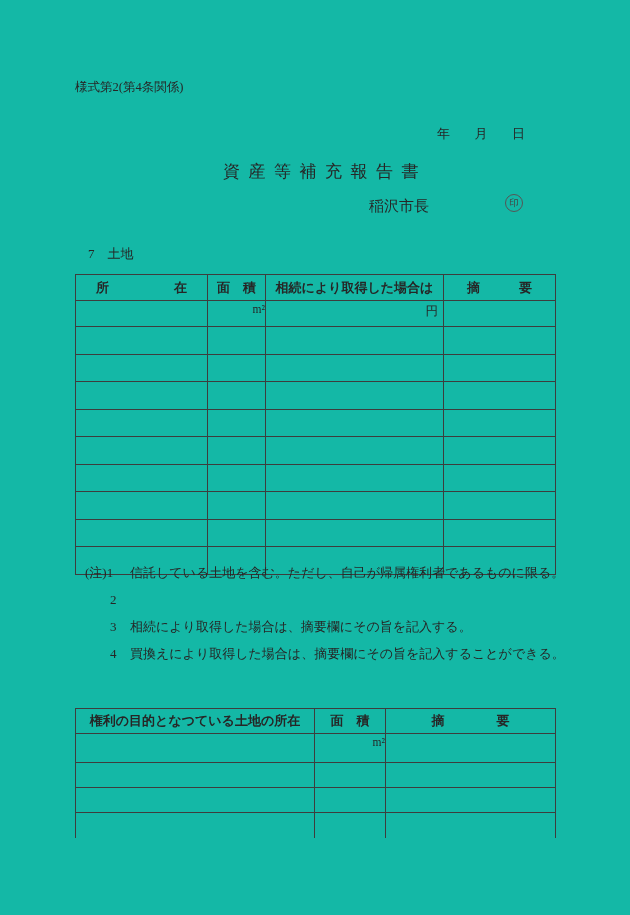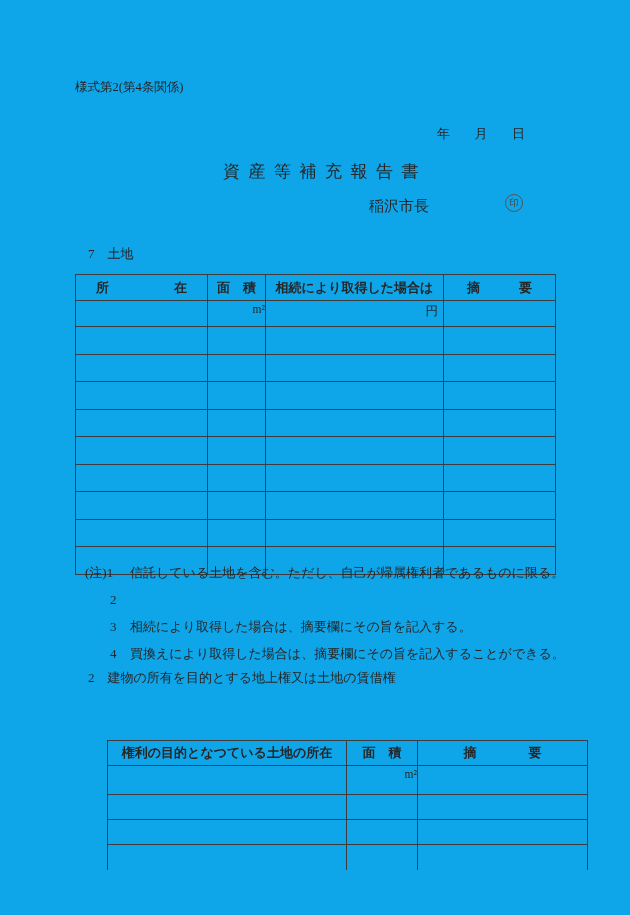--- a/index.html
+++ b/index.html
@@ -1,17 +1,17 @@
 <!DOCTYPE html>
 <html><head>
 <meta charset="utf-8">
 <style>
   html,body { margin:0; padding:0; background:#fcfcfc; }
   .page {
-    position:relative; width:630px; height:915px; background:#0ea5e9;
+    position:relative; width:630px; height:915px; background:#14b8a6;
     font-family:"Liberation Serif","DejaVu Serif",serif; color:#262626;
     overflow:hidden;
   }
   .form-label { position:absolute; left:75px; top:79px; font-size:12.5px; }
   .date-line  { position:absolute; left:437px; top:125px; width:88px;
                 display:flex; justify-content:space-between; font-size:13px; }
   .doc-title  { position:absolute; left:223px; top:160px; font-size:17px;
                 letter-spacing:8.5px; white-space:nowrap; }
   .addressee  { position:absolute; left:369px; top:197px; font-size:15px; }
   .seal {
@@ -19,21 +19,21 @@
     border:1px solid #555; border-radius:50%; font-size:9.5px; line-height:16px;
     text-align:center; color:#444;
   }
   .sec-heading { position:absolute; font-size:13px; white-space:nowrap; }
   .sec1-heading { left:88px; top:245px; }
   .sec2-heading { left:88px; top:669px; }
 
   table { border-collapse:collapse; table-layout:fixed; position:absolute; background:transparent; }
   td { border:1px solid #3d3d3d; font-size:13px; padding:0; overflow:hidden; }
   .t1 { left:75px; top:274px; width:480px; }
-  .t2 { left:75px; top:740px; width:480px;margin-left:32px; }
+  .t2 { left:75px; top:708px; width:480px; }
   tr.hrow td { text-align:center; height:25px; vertical-align:middle; white-space:nowrap;font-weight:bold; }
   .t1 tr.urow td { height:23px; }
   .t1 tr.erow td { height:26.5px; }
   .t2 tr.hrow td { height:24px; }
   .t2 tr.urow td { height:26px; }
   .t2 tr.erow td { height:24px; }
   .t2 tr.cut td  { height:25px; border-bottom:none; }
   td.unit-area { text-align:right; vertical-align:top; font-size:11.5px; padding:2px 0 0 0; }
   td.unit-yen  { text-align:right; vertical-align:top; font-size:12.5px; padding:2px 5px 0 0; }
 
@@ -150,21 +150,20 @@
     <div class="note indent">
       <span class="num">3</span>
       <span>相続により取得した場合は、摘要欄にその旨を記入する。</span>
     </div>
     <div class="note indent">
       <span class="num">4</span>
       <span>買換えにより取得した場合は、摘要欄にその旨を記入することができる。</span>
     </div>
   </div>
 
-  <div class="sec-heading sec2-heading">2　建物の所有を目的とする地上権又は土地の賃借権</div>
 
   <table class="t2">
     <colgroup>
         <col style="width:239px">
         <col style="width:71px">
         <col style="width:170px">
       </colgroup>
     <tbody>
       <tr class="hrow">
         <td>権利の目的となつている土地の所在</td>

